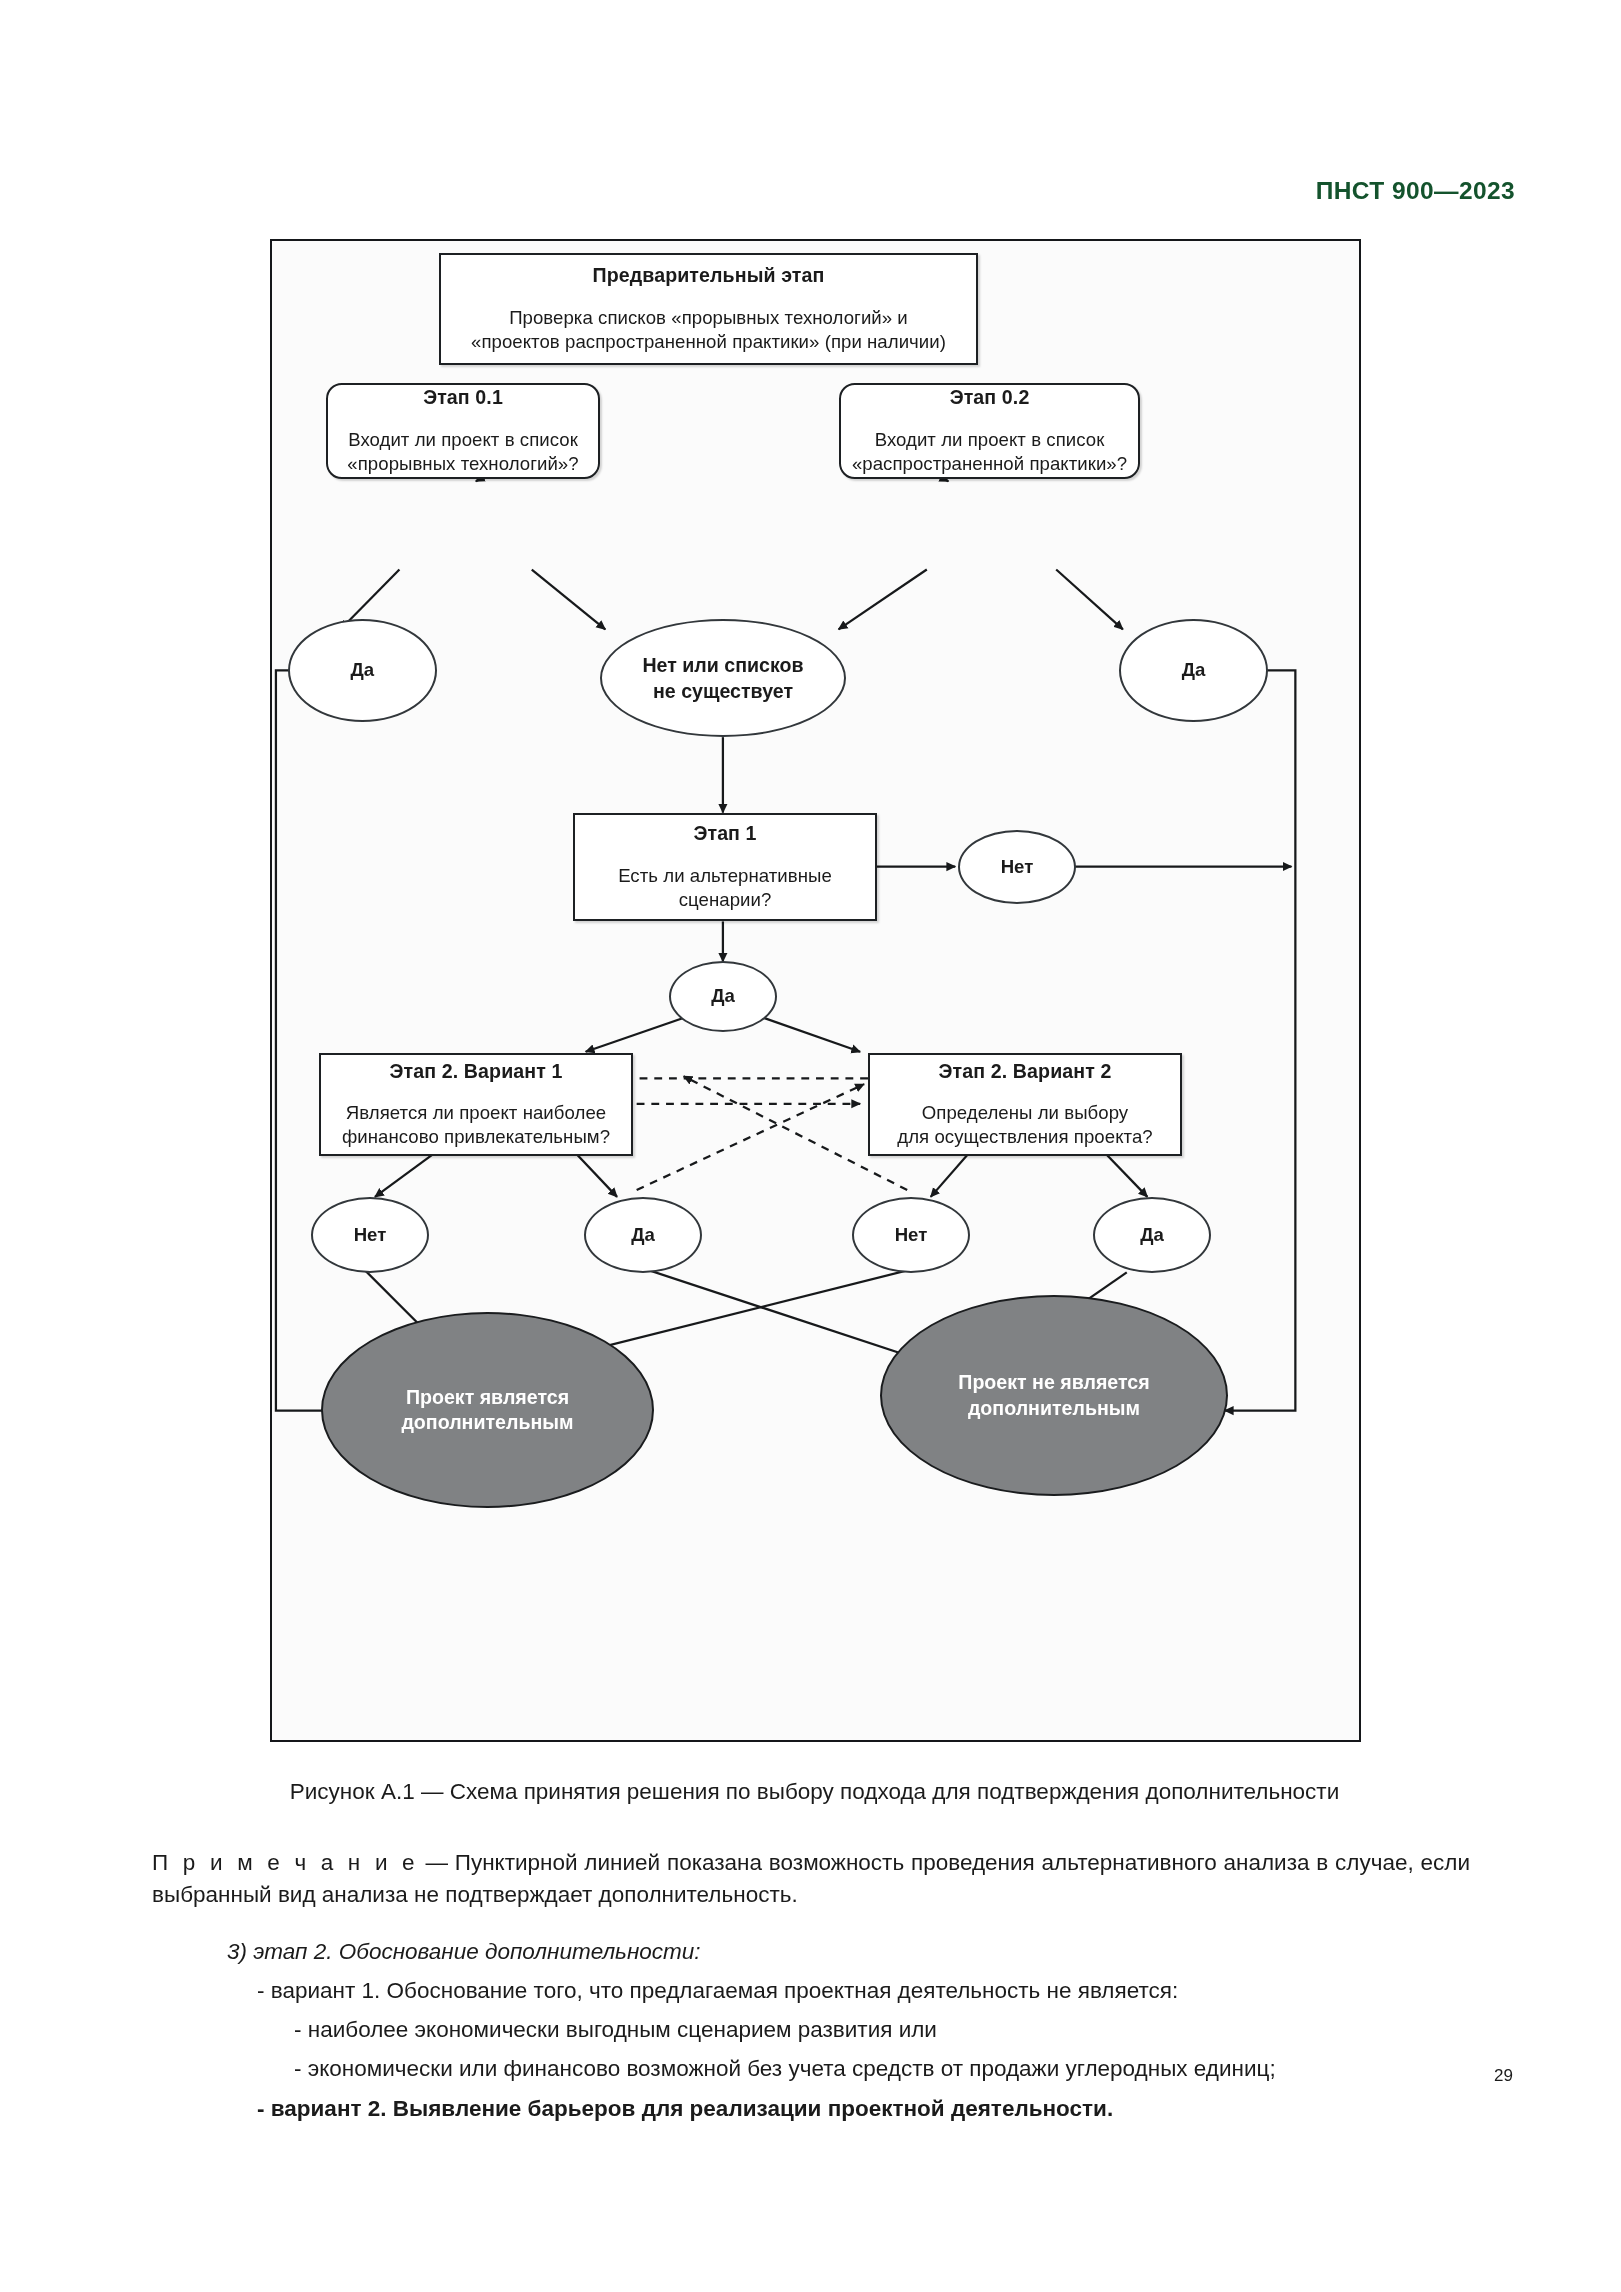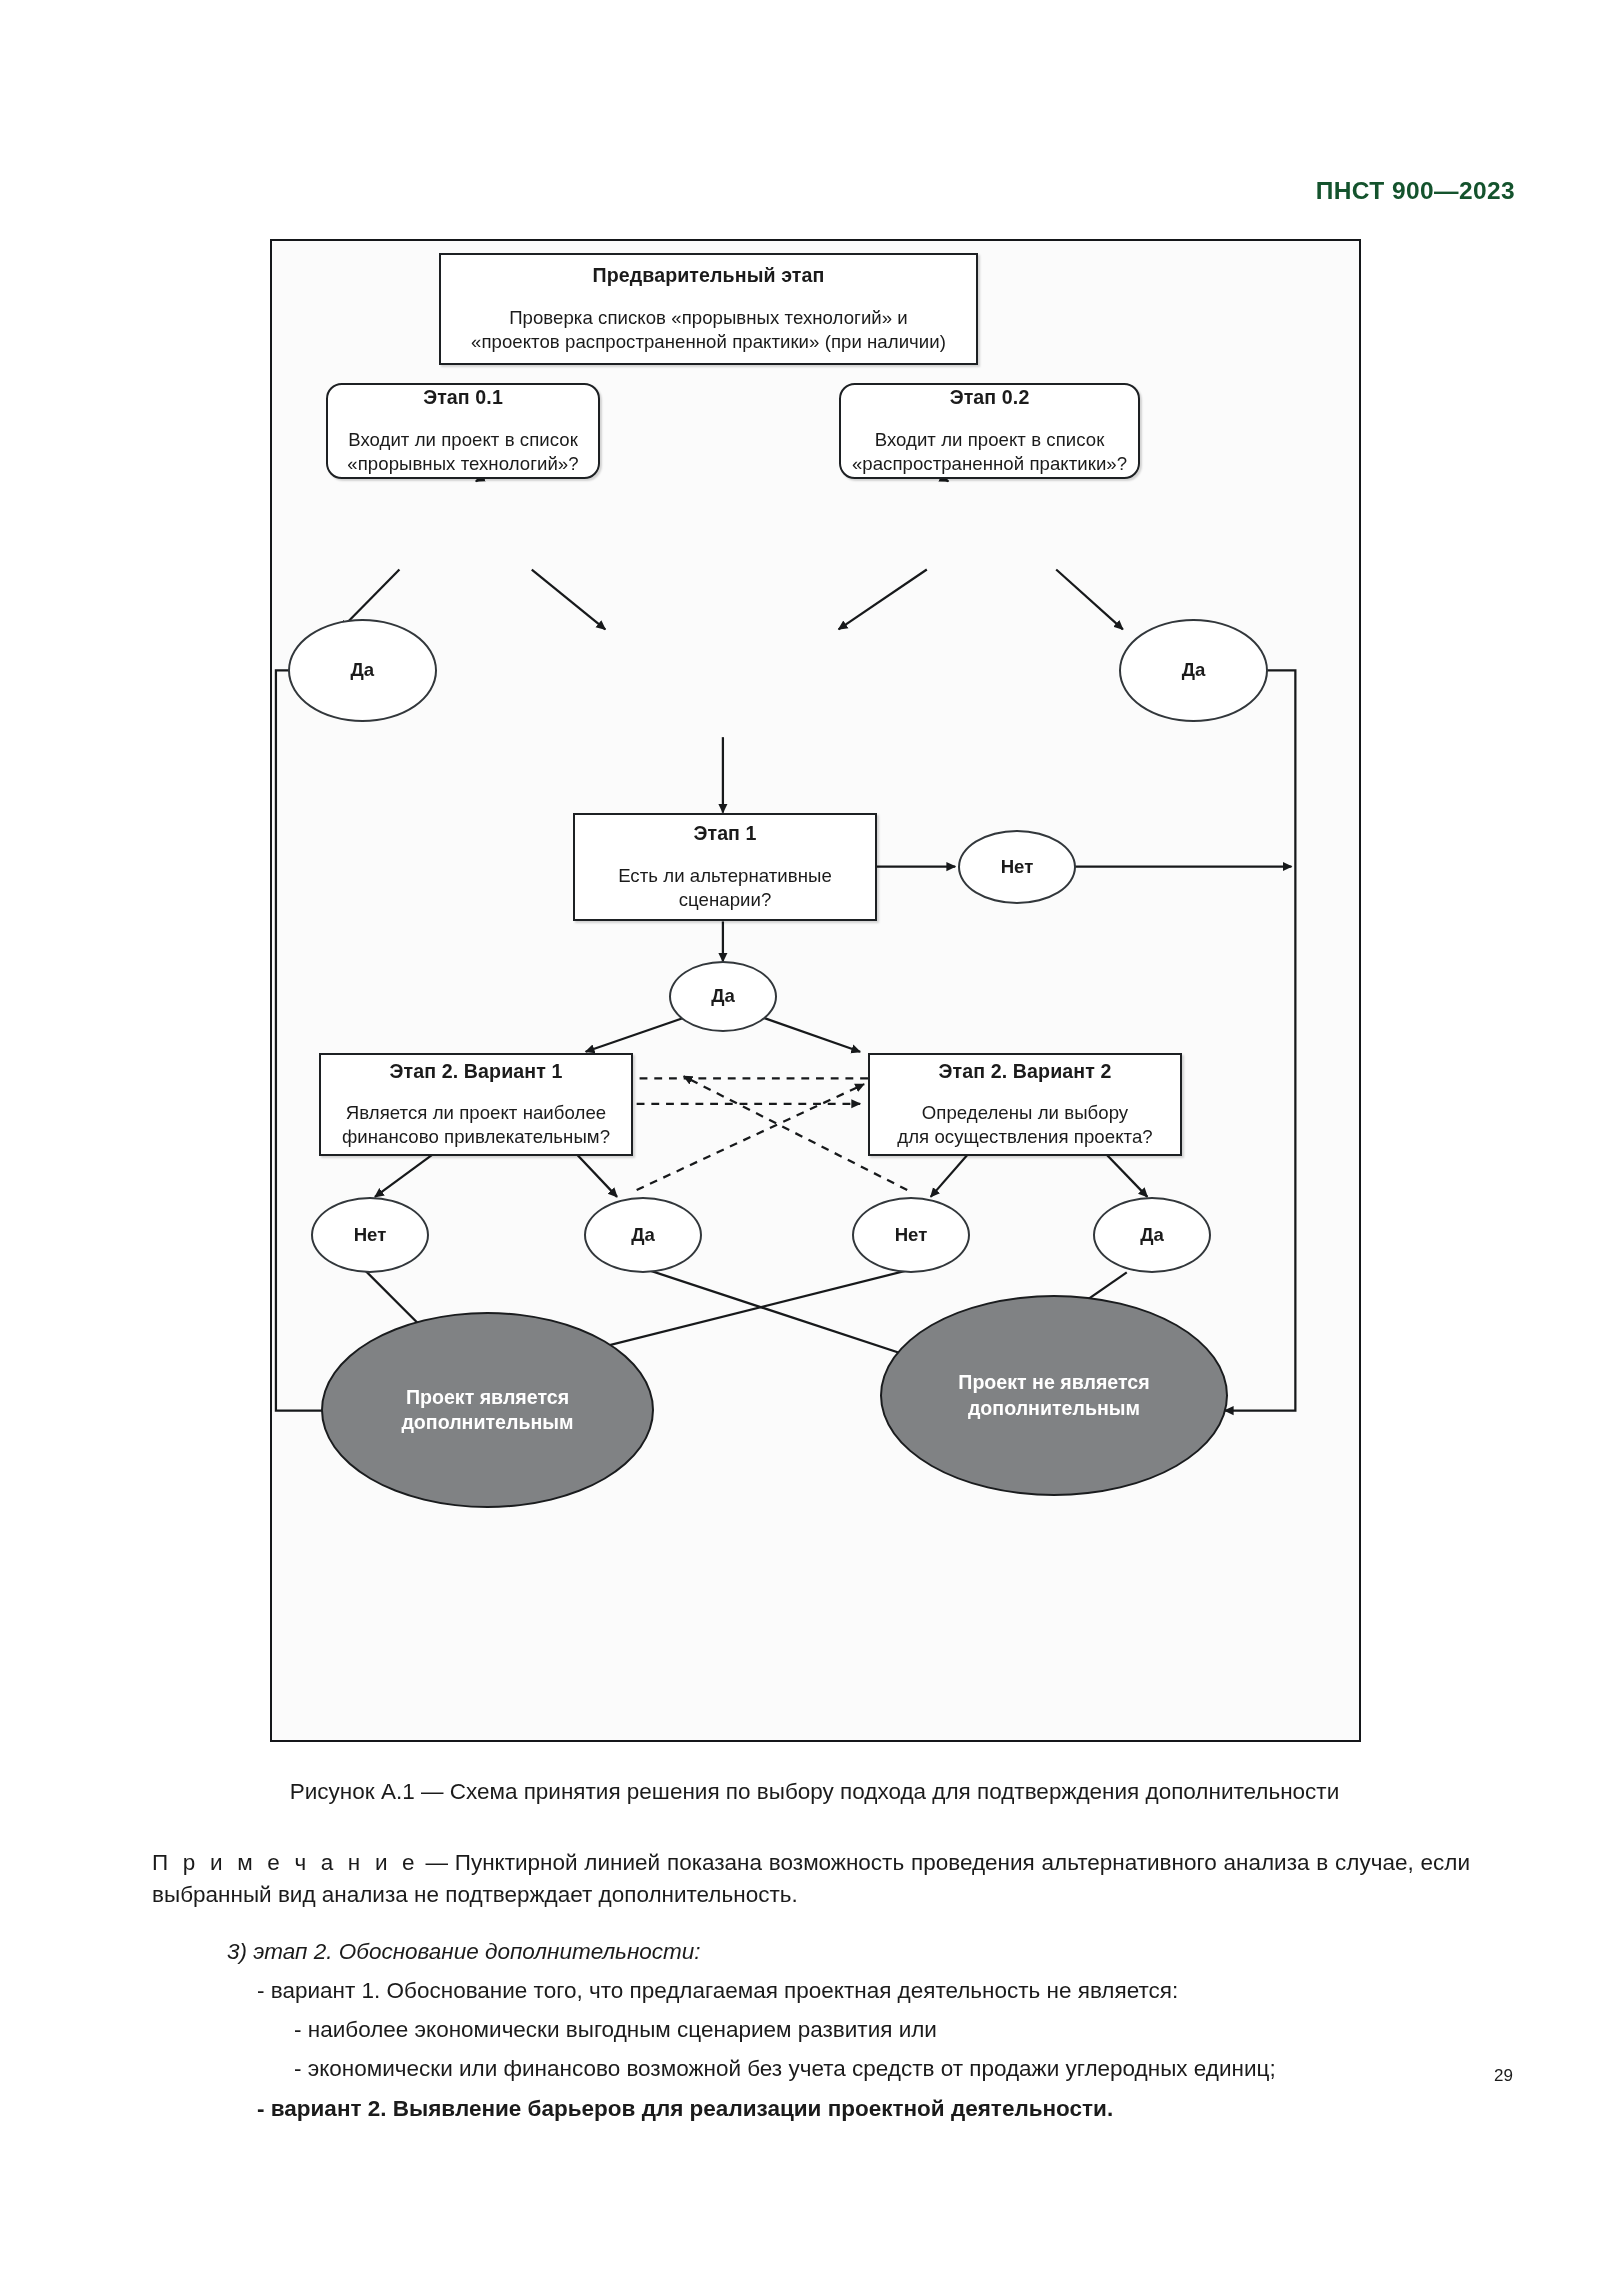--- a/index.html
+++ b/index.html
@@ -252,20 +252,24 @@
       <div class="title-line">Этап 0.2</div>
       <div class="gap-sm"></div>
       <div class="body-line">Входит ли проект в список</div>
       <div class="body-line">«распространенной практики»?</div>
     </div>
 
     <div class="node ellipse" style="left:15.7px; top:378px; width:149px; height:103px;">
       <div class="ell-label">Да</div>
     </div>
 
+    <div class="node ellipse" style="left:328px; top:378px; width:246px; height:118px;">
+      <div class="ell-label-lg">Нет или списков</div>
+      <div class="ell-label-lg">не существует</div>
+    </div>
 
     <div class="node ellipse" style="left:847px; top:378px; width:149px; height:103px;">
       <div class="ell-label">Да</div>
     </div>
 
     <div class="node rect" style="left:301px; top:572px; width:304px; height:108px;">
       <div class="title-line">Этап 1</div>
       <div class="gap-sm"></div>
       <div class="body-line">Есть ли альтернативные</div>
       <div class="body-line">сценарии?</div>

